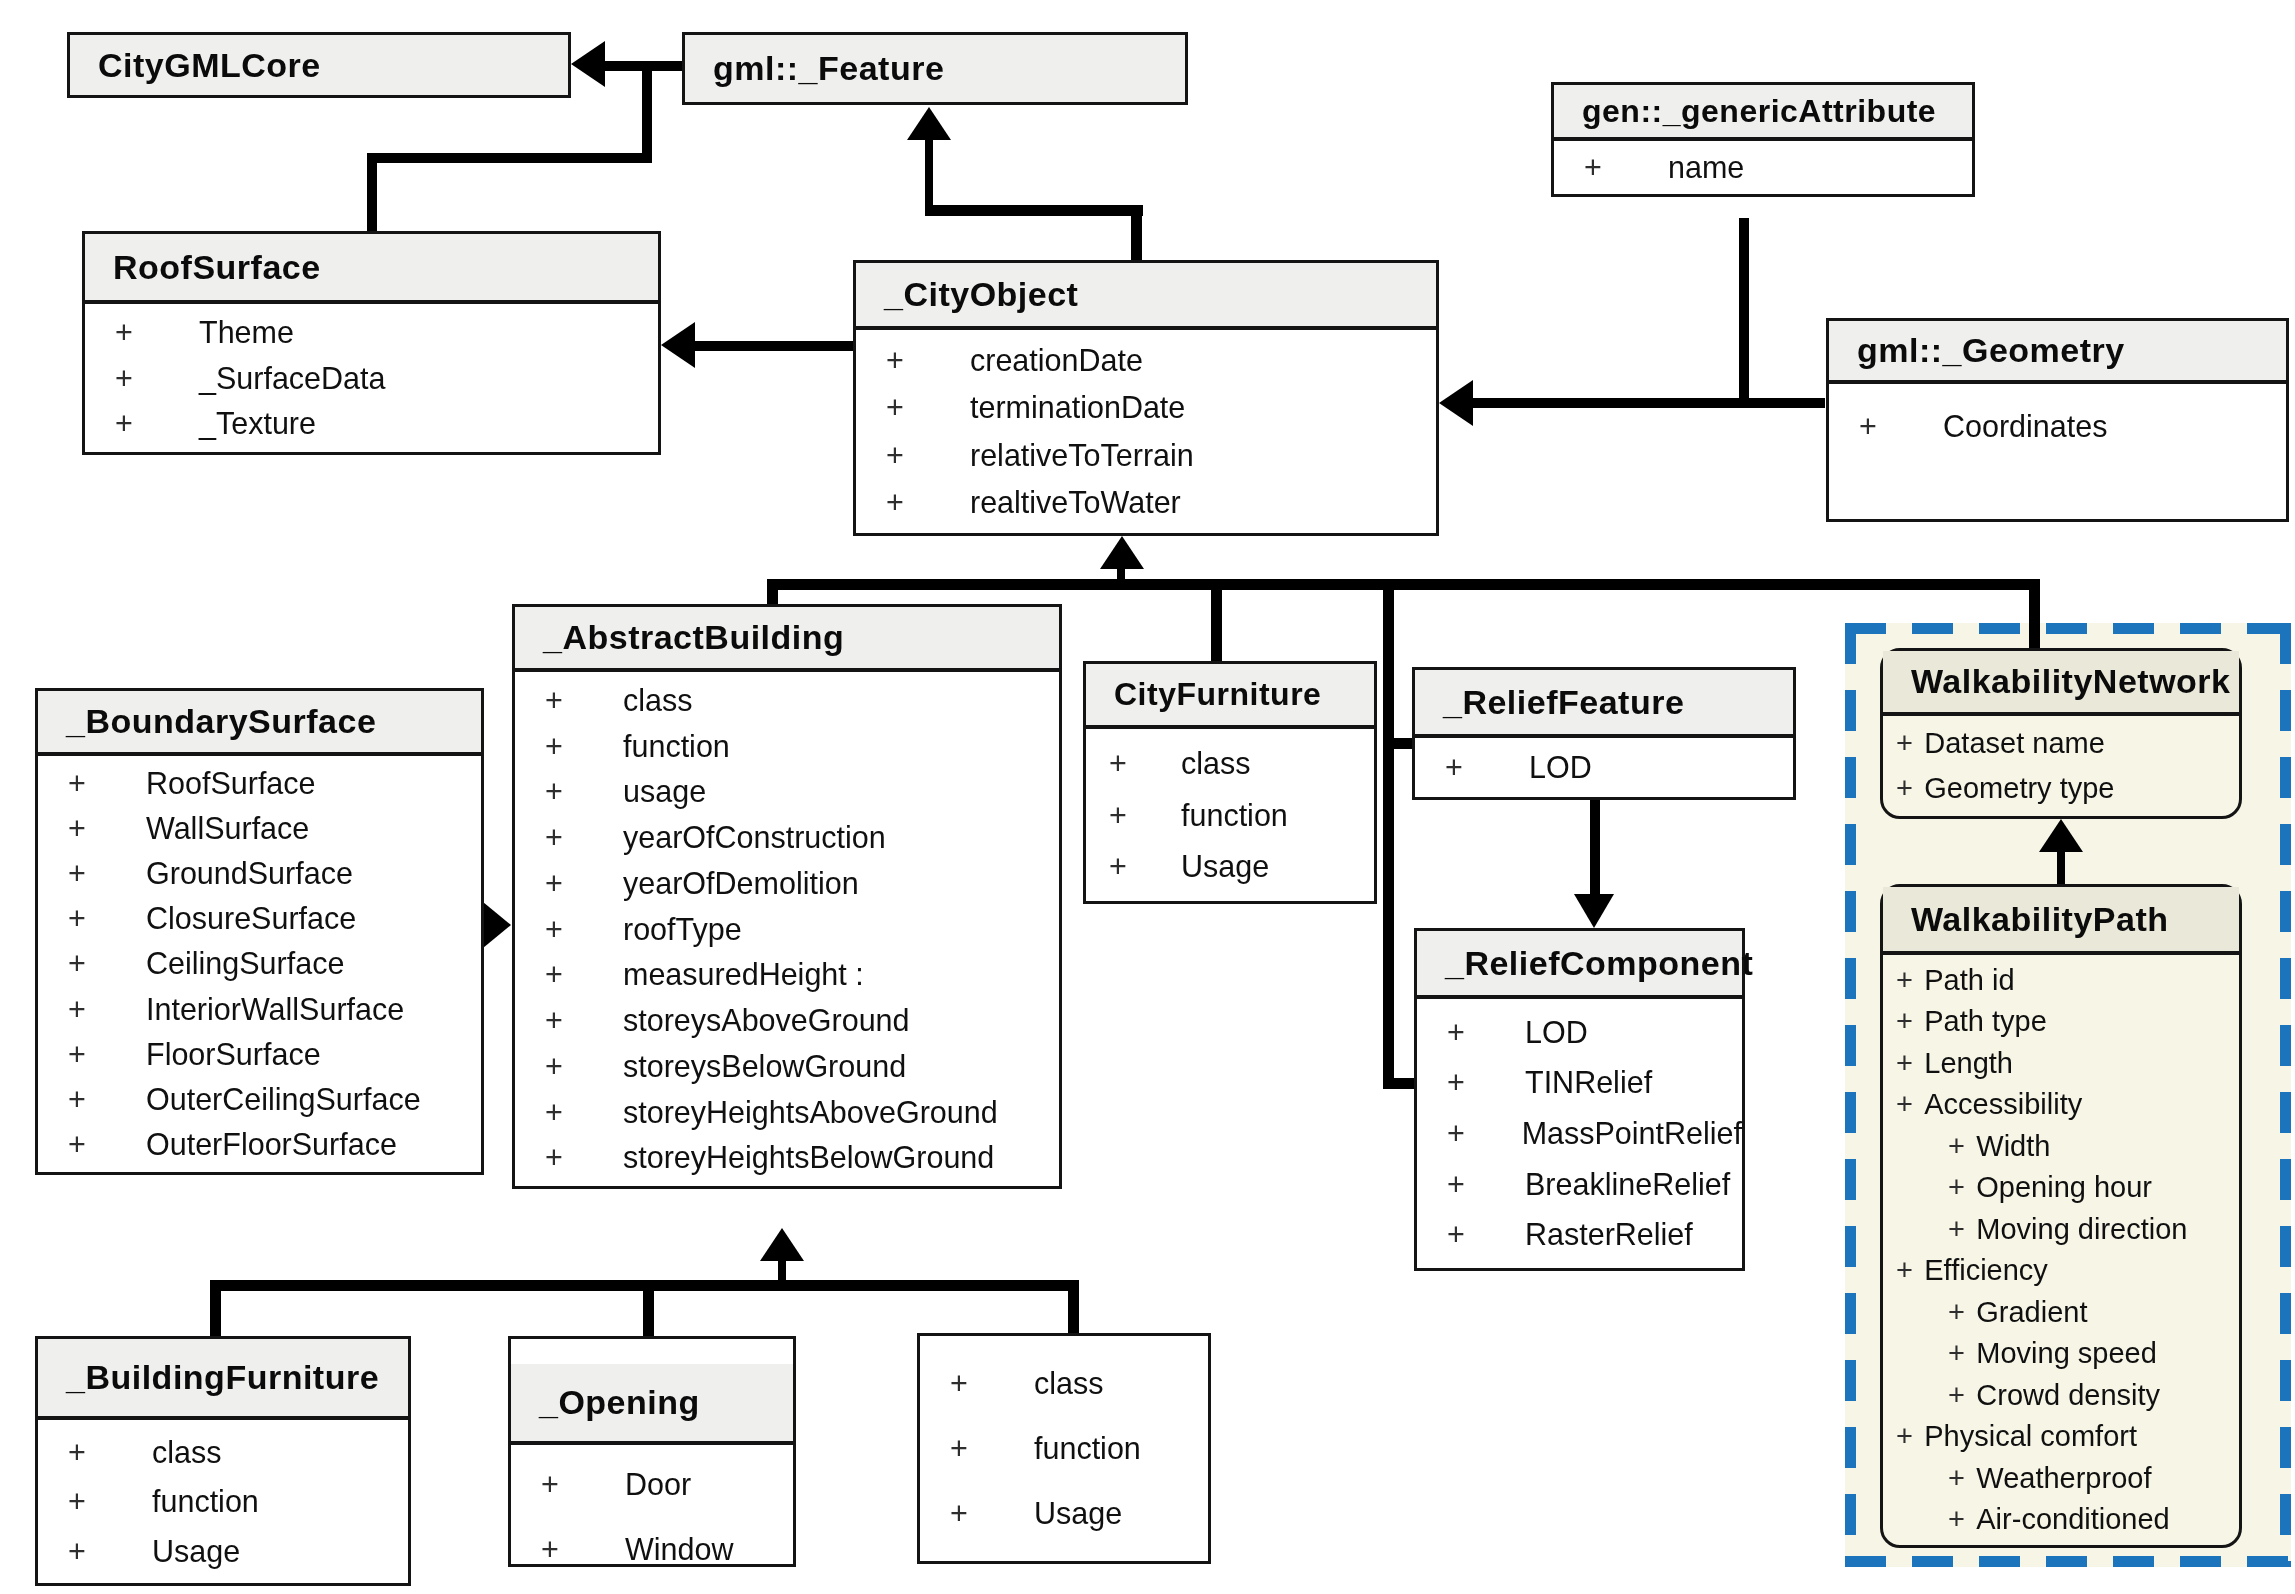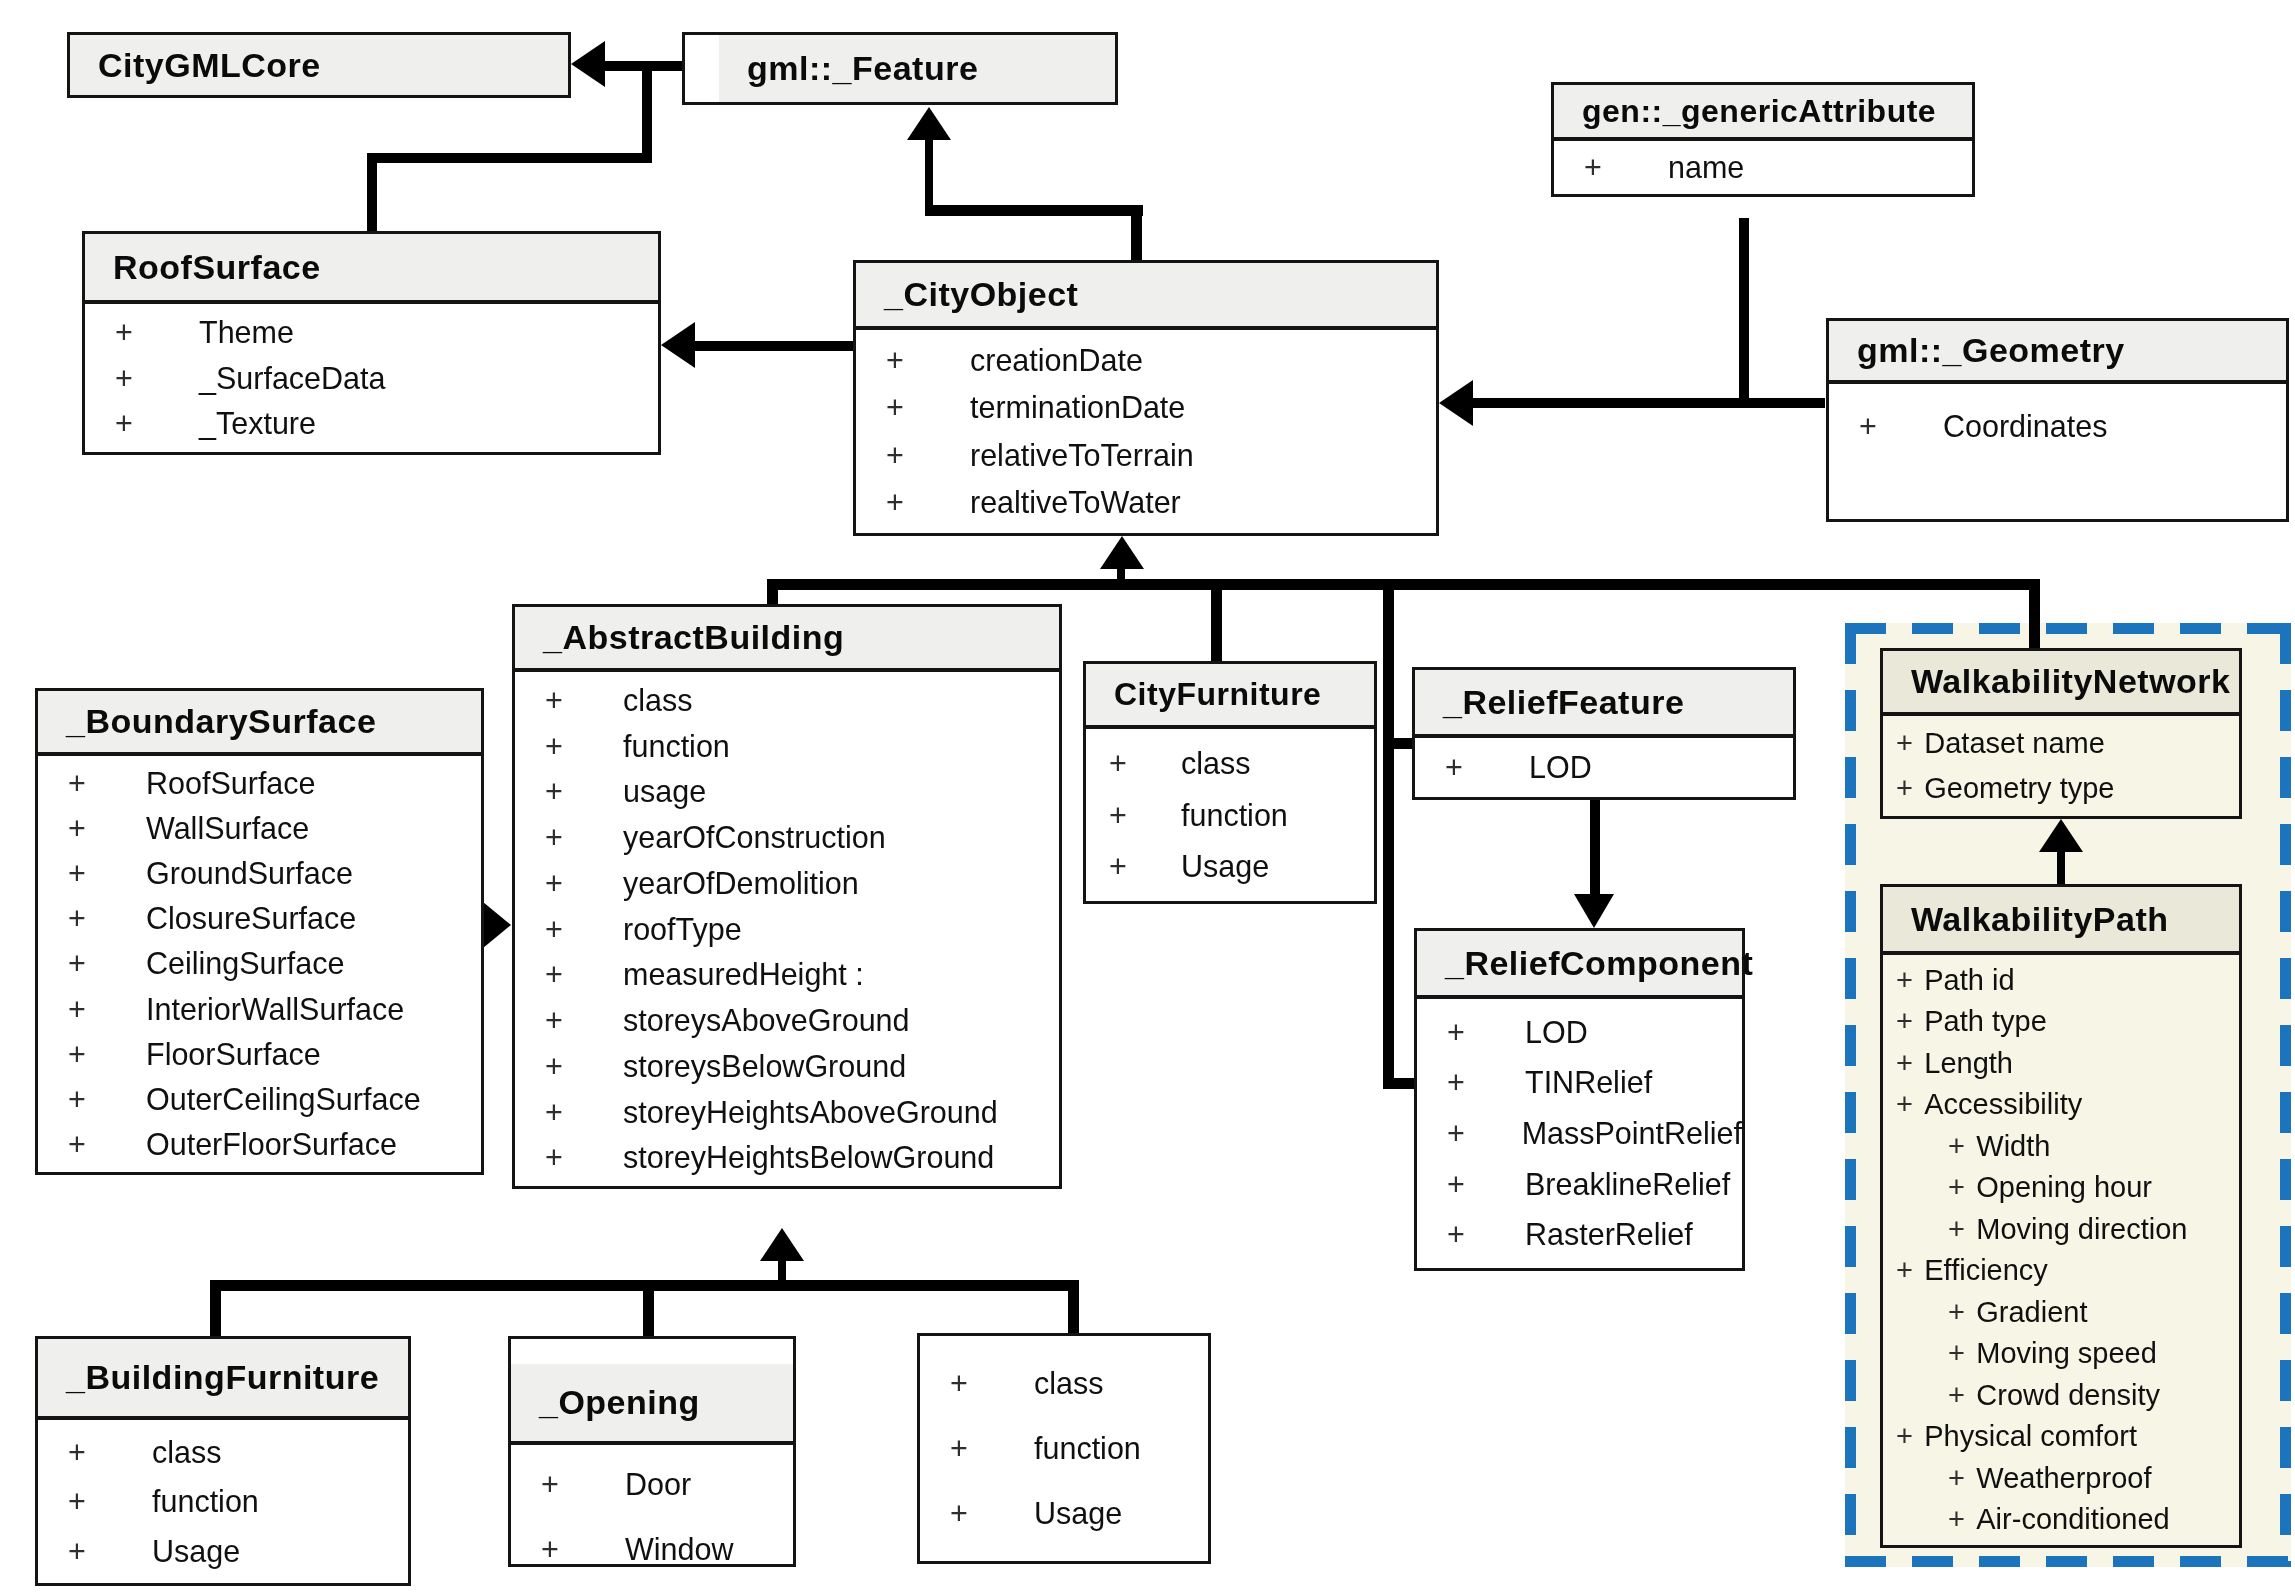--- a/index.html
+++ b/index.html
@@ -29,30 +29,30 @@
     display:flex;align-items:center;padding-left:28px;
     font-weight:bold;font-size:34px;color:#0b0b0b;flex:0 0 auto;letter-spacing:0.5px;
   }
   .solo .uml-header{border-bottom:none;flex:1;}
   .uml-attrs{flex:1;display:flex;flex-direction:column;justify-content:space-evenly;}
   .attr-row{display:flex;align-items:center;font-size:30.5px;color:#101010;}
   .attr-row .plus{margin-left:30px;width:34px;color:#2e2e2e;}
   .attr-row .attr-name{margin-left:50px;white-space:nowrap;}
 
   
-  .wk{background:var(--walkability-panel-fill);}
+  .wk{background:var(--walkability-panel-fill);border-radius:20px;}
   .wk .uml-header{background:var(--walkability-header-fill);}
   .wk .attr-row{font-size:29px;}
   .wk .attr-row .plus{margin-left:13px;width:19.6px;}
   .wk .attr-row .attr-name{margin-left:8.7px;}
   .wk .attr-row.indent .plus{margin-left:65px;}
 
   
   #box-citygml-core{left:67px;top:32px;width:504px;height:66px;}
-  #box-gml-feature{left:682px;top:32px;width:436px;height:73px;padding-left:34px;}
+  #box-gml-feature{left:682px;top:32px;width:506px;height:73px;}
   #box-appearance{left:82px;top:231px;width:579px;height:224px;}
   #box-appearance .uml-header{height:66px;}
   #box-city-object{left:853px;top:260px;width:586px;height:276px;}
   #box-city-object .uml-header{height:63px;}
   #box-generic-attribute{left:1551px;top:82px;width:424px;height:115px;}
   #box-generic-attribute .uml-header{height:52px;font-size:32px;}
   #box-gml-geometry{left:1826px;top:318px;width:463px;height:204px;}
   #box-gml-geometry .uml-header{height:59px;}
   #box-gml-geometry .uml-attrs{justify-content:flex-start;padding-top:24.5px;}
   #box-boundary-surface{left:35px;top:688px;width:449px;height:487px;}

